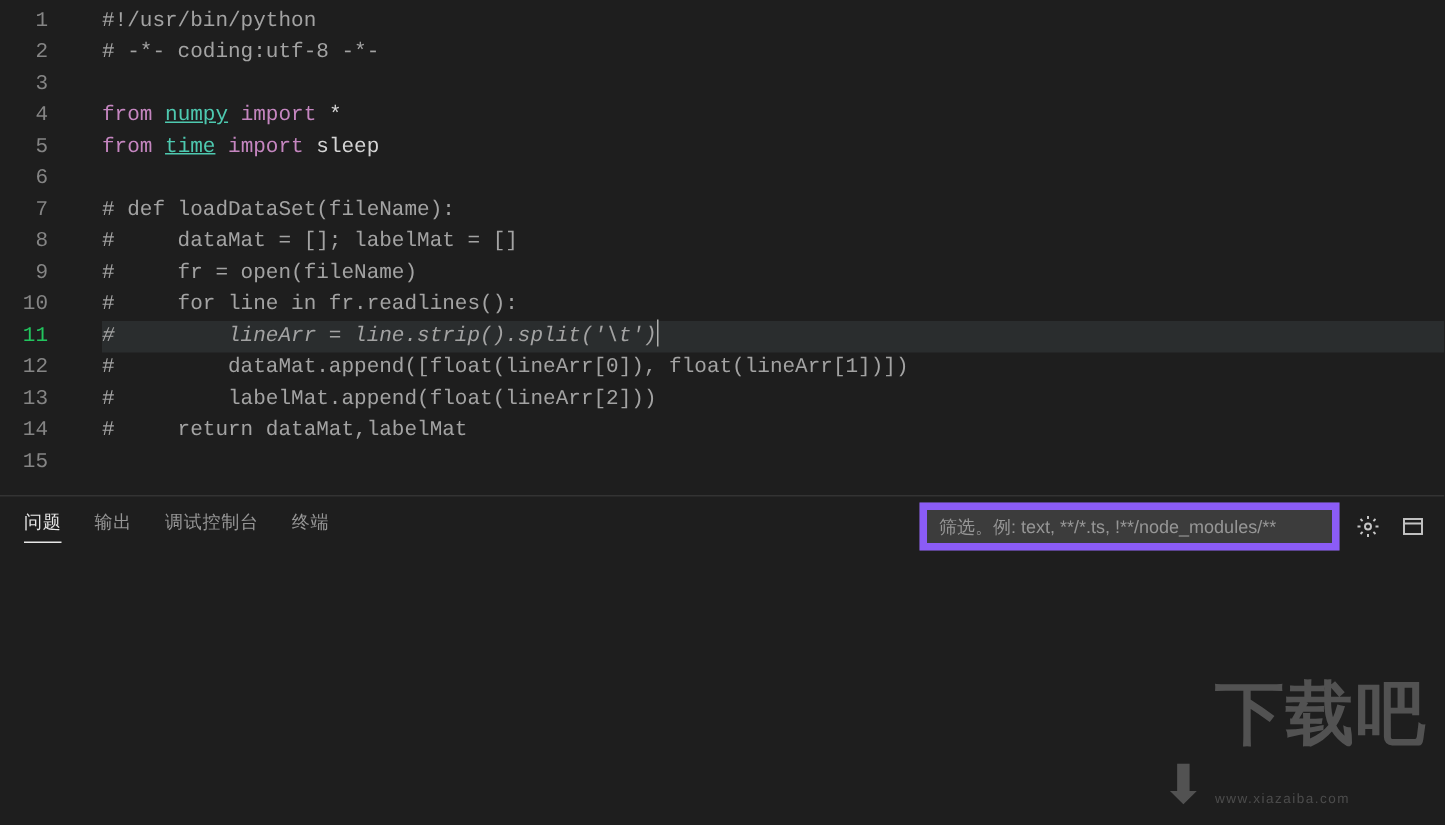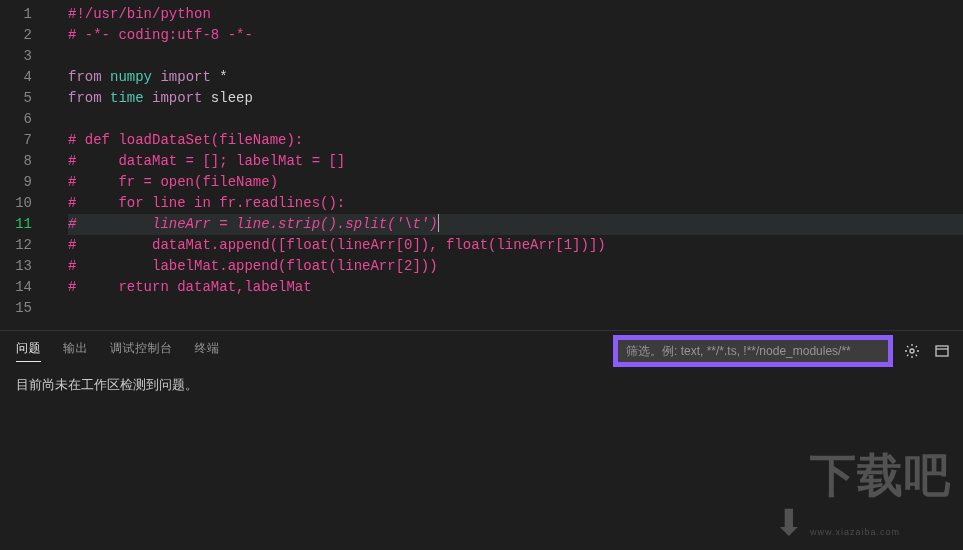--- a/index.html
+++ b/index.html
@@ -44,23 +44,23 @@
       line-height: 21px;
     }
     .code .line {
       height: 21px;
       position: relative;
     }
     .code .line.active {
       background: #2a2d2e;
       font-style: italic;
     }
-    .tk-comment { color: #ec4899; }
+    .tk-comment { color: #a3a3a3; }
     .tk-keyword { color: #c586c0; }
-    .tk-module { color: #4ec9b0; }
+    .tk-module { color: #4ec9b0; text-decoration: underline; }
     .tk-plain { color: #d4d4d4; }
     .cursor {
       display: inline-block;
       width: 1px;
       height: 18px;
       background: #aeafad;
       vertical-align: middle;
       margin-left: 0px;
       position: relative;
       top: -1px;
@@ -191,23 +191,20 @@
         </svg>
       </div>
       <div class="icon-btn">
         <svg viewBox="0 0 16 16" fill="none" stroke="currentColor" stroke-width="1.3">
           <rect x="2" y="3" width="12" height="10"></rect>
           <path d="M2 6h12"></path>
         </svg>
       </div>
     </div>
   </div>
-  <div class="panel-body">
-    <span>目前尚未在工作区检测到问题。</span>
-  </div>
 </div>
 
 <div class="watermark">
   <span class="wm-arrow">⬇</span>
   <div>
     <div class="wm-txt">下载吧</div>
     <div class="wm-sub">www.xiazaiba.com</div>
   </div>
 </div>
 

